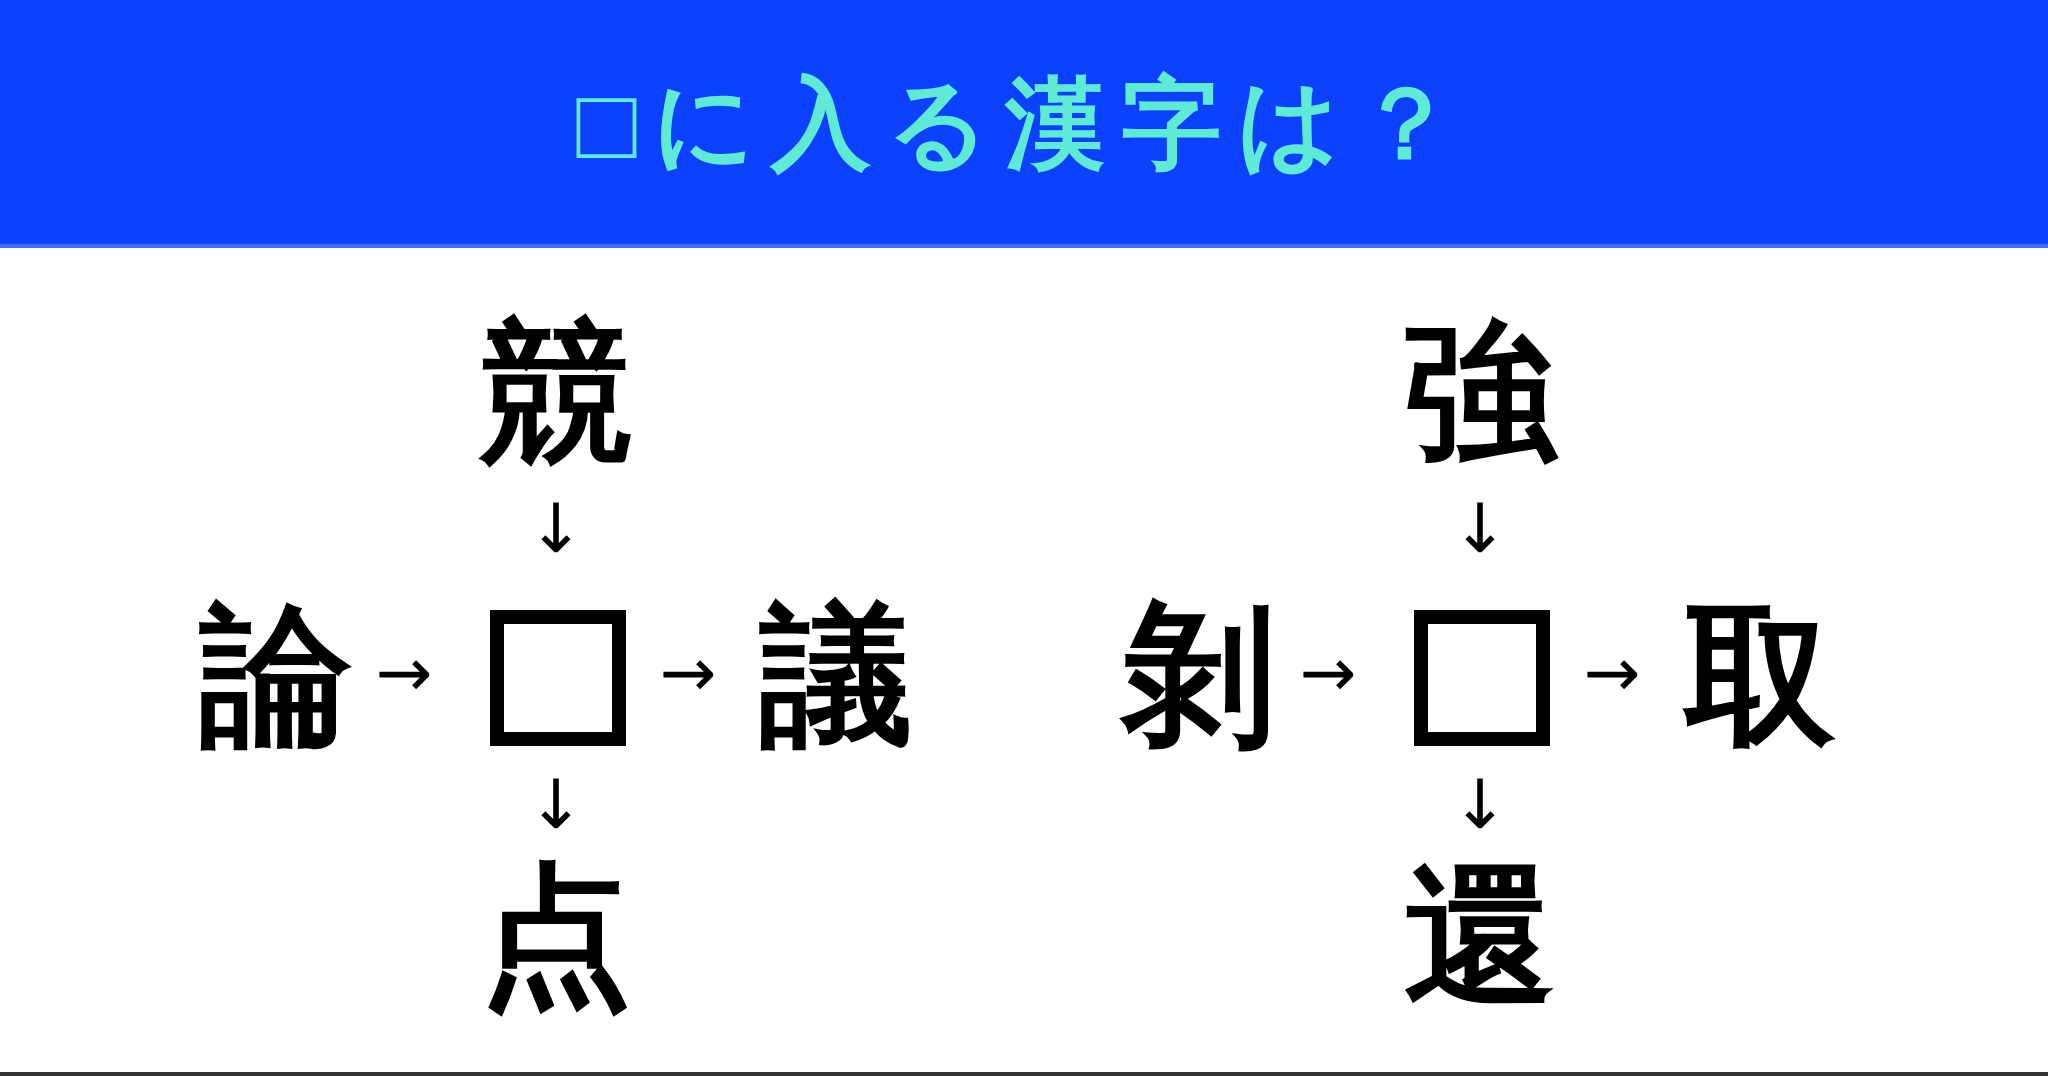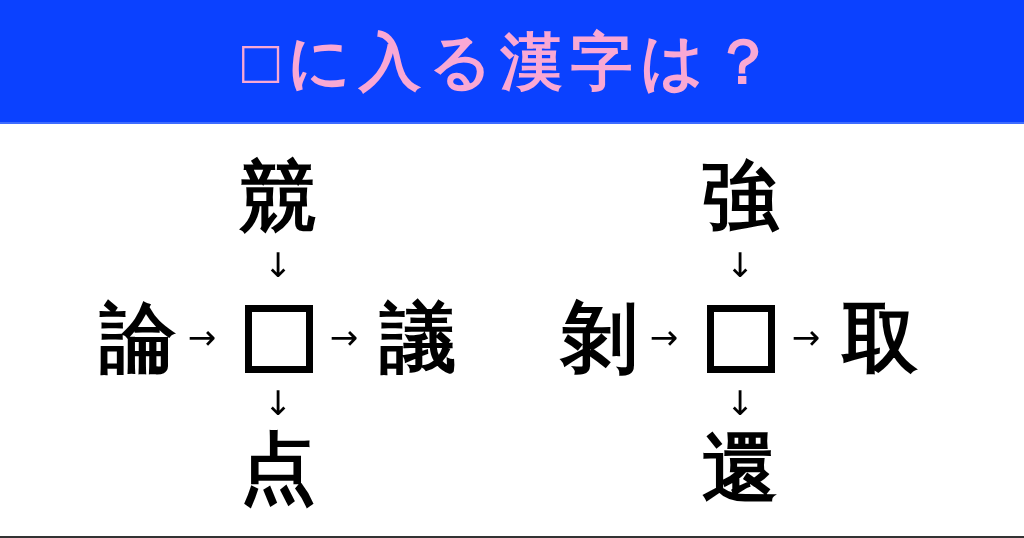--- a/index.html
+++ b/index.html
@@ -8,21 +8,21 @@
     background: #ffffff;
     font-family: "DejaVu Sans", sans-serif;
   }
   .banner {
     position: absolute; left: 0; top: 0; width: 1024px; height: 122px;
     background: #0b41ff;
     border-bottom: 2px solid #3f6dff;
     display: flex; align-items: center; justify-content: center;
   }
   .banner-title {
-    color: #f9a8d4; font-size: 62px; font-weight: bold;
+    color: #5eead4; font-size: 50px; font-weight: bold;
     letter-spacing: 8px; line-height: 1;
     font-family: Liberation Serif, serif;
     margin-top: 2px;
   }
   .puzzle { position: absolute; top: 140px; width: 400px; height: 380px; }
   .char {
     position: absolute; font-size: 76px; font-weight: bold; color: #000;
     line-height: 1; width: 84px; text-align: center;
     font-family: "DejaVu Sans", sans-serif;
   }

